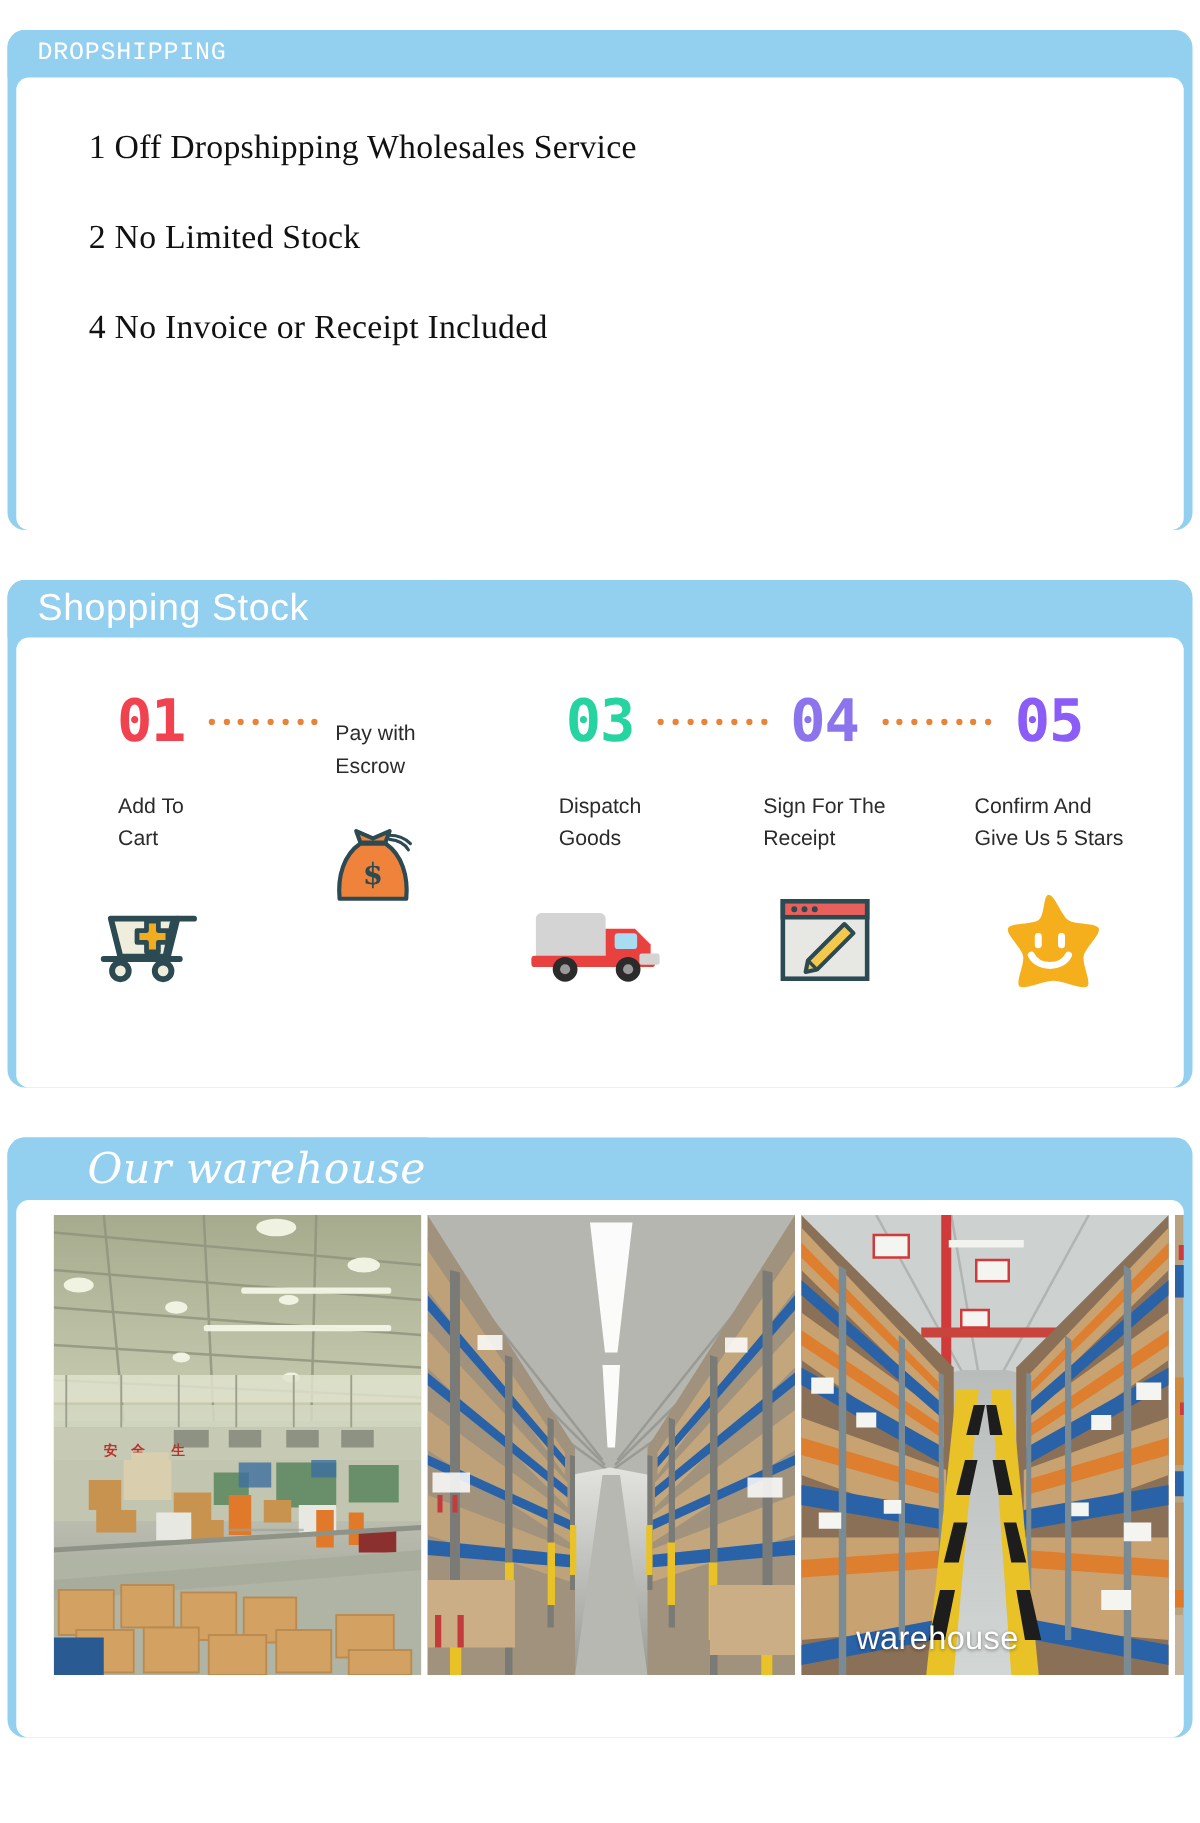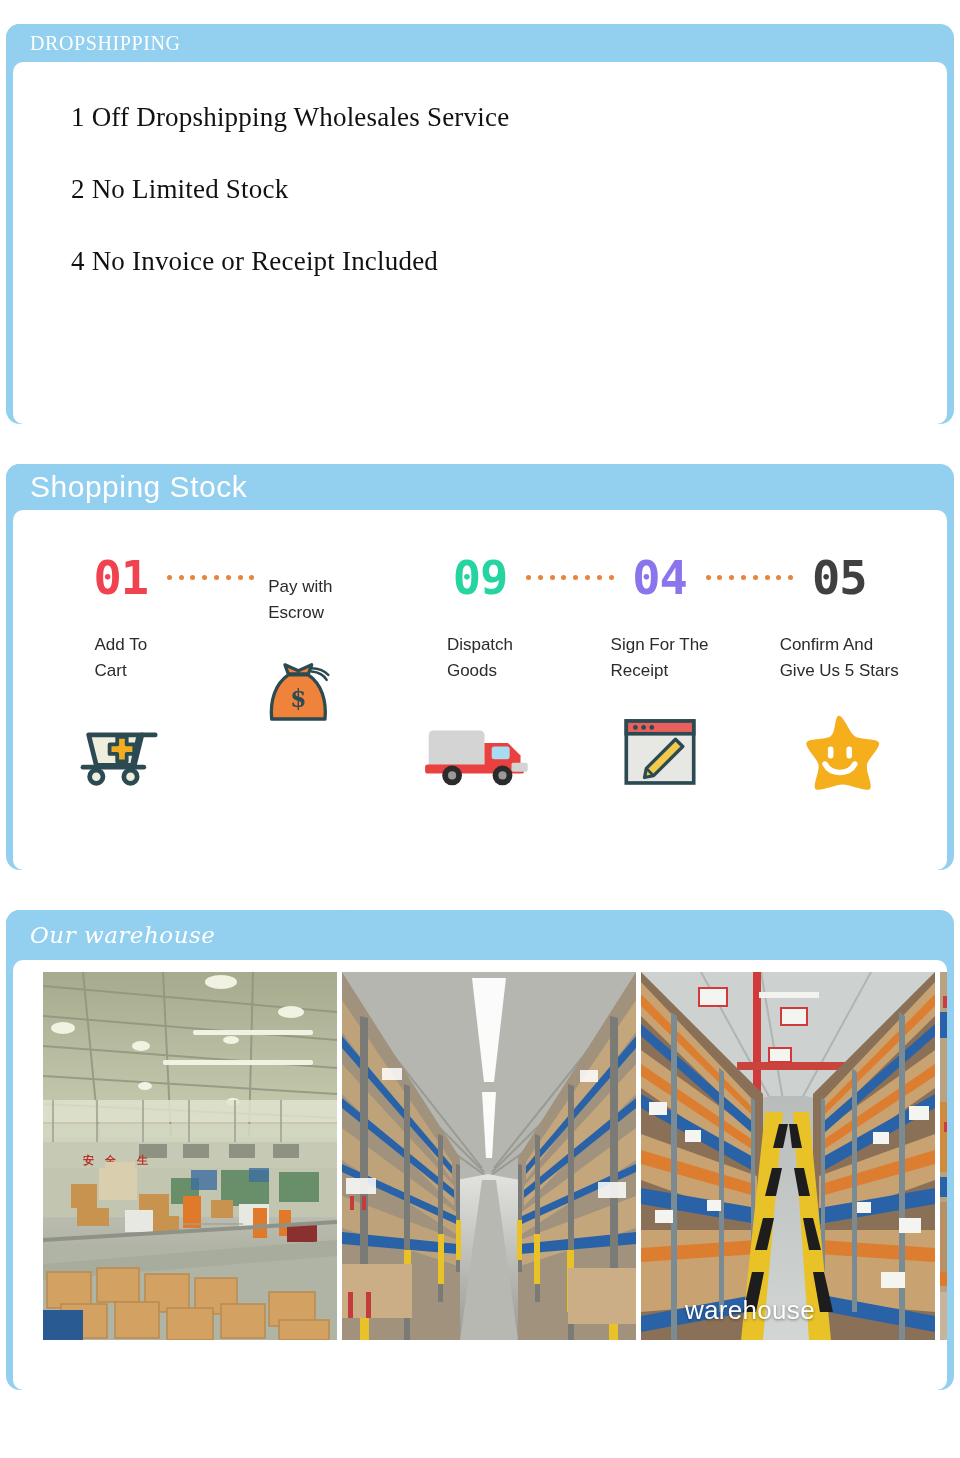--- a/index.html
+++ b/index.html
@@ -46,21 +46,21 @@
     left:0; top:0;
     height:38px;
     background:#93cfef;
     border-top-left-radius:14px;
     border-top-right-radius:14px;
   }
 
   
   #sec-dropshipping{ margin-top:24px; }
   #sec-dropshipping .card-tab-text{
-    font-family:Liberation Serif, serif;
+    font-family:Liberation Mono, monospace;
     font-size:20px;
     letter-spacing:.6px;
   }
   #sec-dropshipping .card-body{ height:362px; }
   .ds-list{
     margin:0; padding:40px 0 0 58px;
     list-style:none;
   }
   .ds-item{
     font-family:"Liberation Serif", serif;
@@ -144,22 +144,23 @@
     justify-content:center;
   }
 
   
   #sec-warehouse{ margin-top:40px; }
   #sec-warehouse .card-tab{ height:50px; }
   #sec-warehouse .tab-strip{ height:50px; }
   #sec-warehouse .card-tab-text{
     font-family:"DejaVu Serif", serif;
     font-style:italic;
-    font-size:23px;
+    font-size:34px;
     letter-spacing:.5px;
+    margin-left:40px;
   }
   #sec-warehouse .card-body{ height:430px; }
 
   .photo-row{
     display:flex;
     gap:0;
     padding:12px 0 0 30px;
     height:380px;
     box-sizing:border-box;
   }
@@ -256,21 +257,21 @@
             <path d="M62 9 C72 9 78 13 82 17" stroke="#2c4a52" stroke-width="3" fill="none" stroke-linecap="round"></path>
             <path d="M62 13 C72 14 77 18 80 23" stroke="#2c4a52" stroke-width="3" fill="none" stroke-linecap="round"></path>
             <path d="M34 17 C18 28 12 48 14 70 H78 C80 48 74 28 58 17 Z" fill="#f0833c" stroke="#2c4a52" stroke-width="4" stroke-linejoin="round"></path>
             <text x="46" y="56" font-family="DejaVu Serif, serif" font-size="28" font-weight="bold" fill="#2c4a52" text-anchor="middle">$</text>
           </svg>
         </div>
       </div>
 
       <div class="step">
         <div class="step-num-row">
-          <span class="step-num" style="color: rgb(37, 212, 160);">09</span>
+          <span class="step-num" style="color: rgb(37, 212, 160);">03</span>
           <span class="dots">
             <i></i>
               <i></i>
               <i></i>
               <i></i>
               <i></i>
               <i></i>
               <i></i>
               <i></i>
           </span>
@@ -320,21 +321,21 @@
             <circle cx="27" cy="13" r="2.6" fill="#2c4a52"></circle>
             <circle cx="36" cy="13" r="2.6" fill="#2c4a52"></circle>
             <path d="M62 26 L70 34 L38 66 L28 68 L30 58 Z" fill="#f2c94c" stroke="#2c4a52" stroke-width="3.6" stroke-linejoin="round"></path>
             <path d="M30 58 L38 66" stroke="#2c4a52" stroke-width="3" fill="none"></path>
           </svg>
         </div>
       </div>
 
       <div class="step">
         <div class="step-num-row">
-          <span class="step-num" style="color: #404040;">05</span>
+          <span class="step-num" style="color: #8b5cf6;">05</span>
         </div>
         <div class="step-label">
           <div>Confirm And</div>
           <div>Give Us 5 Stars</div>
         </div>
         <div class="step-icon">
           <svg viewBox="0 0 90 86" width="84" height="80">
             <path d="M45 4 C50 4 56 22 62 26 C68 30 86 28 88 33 C90 38 76 50 75 57
                      C74 65 82 80 78 83 C74 86 57 78 49 78 C41 78 24 86 20 83
                      C16 80 24 65 23 57 C22 50 8 38 10 33 C12 28 30 30 36 26

